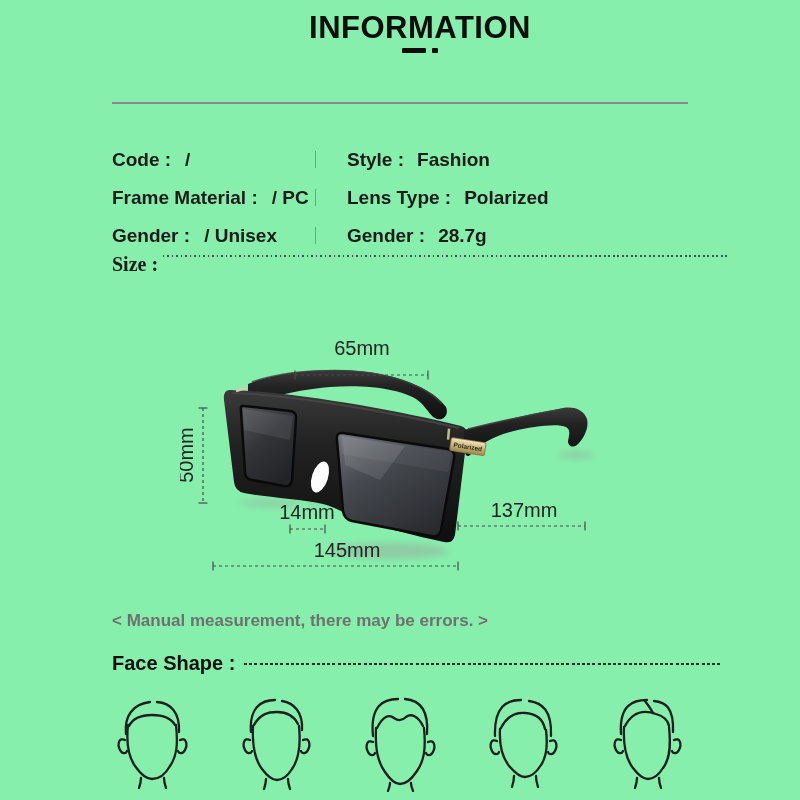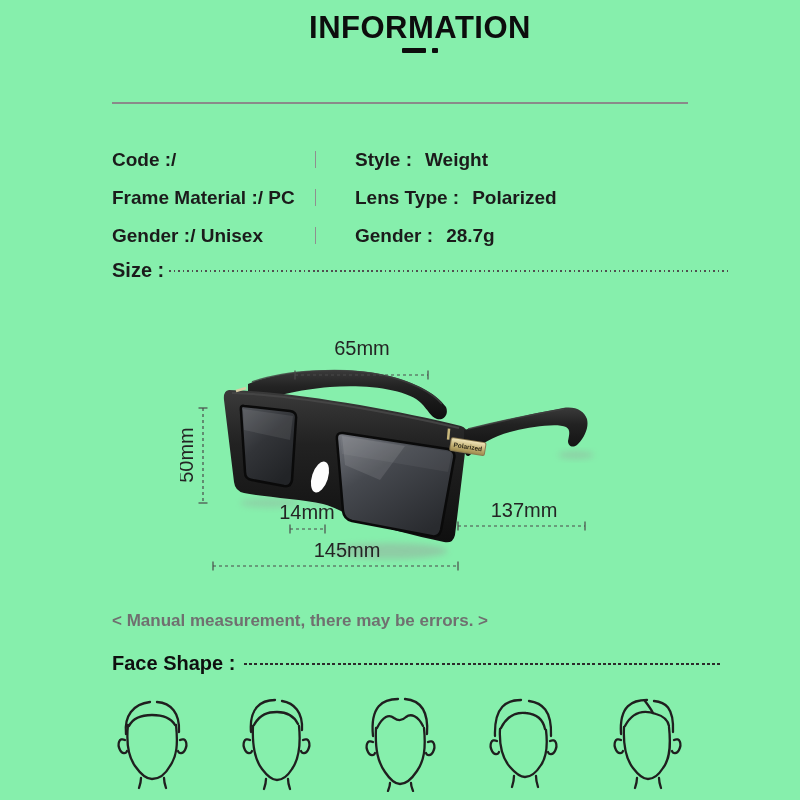--- a/index.html
+++ b/index.html
@@ -12,24 +12,24 @@
     position:absolute;top:10px;left:0;width:100%;text-align:center;
     font-size:31px;font-weight:800;letter-spacing:.5px;color:#0d0d0d;
   }
   .title-mark{position:absolute;top:48px;left:0;width:100%;display:flex;justify-content:center;align-items:center;gap:6px;}
   .title-mark .dash{width:24px;height:5px;background:#0d0d0d;border-radius:1px;}
   .title-mark .dot{width:6px;height:5px;background:#0d0d0d;border-radius:1px;}
   .top-divider{position:absolute;left:112px;width:576px;top:102px;height:2px;background:#8a8a8a;}
   
   .specs{position:absolute;left:112px;top:141px;width:576px;}
   .spec-row{position:relative;height:38px;display:flex;align-items:center;font-size:19px;font-weight:600;}
-  .spec-col1{width:203px;display:flex;align-items:baseline;}
-  .spec-col2{margin-left:40px;display:flex;gap:13px;align-items:baseline;}
+  .spec-col1{width:203px;display:flex;gap:14px;align-items:baseline;}
+  .spec-col2{margin-left:32px;display:flex;gap:13px;align-items:baseline;}
   .vdiv{position:absolute;left:203px;top:10px;width:1px;height:17px;background:#8f8f8f;}
-  .size-row{position:absolute;left:112px;right:112px;top:253px;height:34px;display:flex;align-items:center;gap:5px;}
+  .size-row{position:absolute;left:112px;right:112px;top:253px;height:34px;display:flex;gap:5px;font-family:Liberation Serif, serif;}
   .size-label{font-size:20px;font-weight:600;white-space:nowrap;}
   .dotline{flex:1;height:2px;margin-top:2px;
     background-image:repeating-linear-gradient(to right,#4f4f4f 0 1.5px,transparent 1.5px 4.5px);}
   
   .figure{position:absolute;left:180px;top:330px;width:430px;height:270px;}
   .figure svg text{font-family:"Liberation Sans",sans-serif;font-size:20px;fill:#242424;}
   .figure svg text.brand{font-size:6.5px;font-weight:bold;fill:#2f2a18;}
   
   .note{position:absolute;left:112px;top:611px;font-size:17px;color:#707070;font-weight:bold;}
   .face-row{position:absolute;left:112px;right:118px;top:648px;height:30px;display:flex;align-items:center;}
@@ -54,21 +54,21 @@
 
   <div class="specs">
     <div class="spec-row">
       <div class="spec-col1">
         <span>Code :</span>
         <span>/</span>
       </div>
       <div class="vdiv"></div>
       <div class="spec-col2">
         <span>Style :</span>
-        <span>Weight</span>
+        <span>Fashion</span>
       </div>
     </div>
     <div class="spec-row">
       <div class="spec-col1">
         <span>Frame Material :</span>
         <span>/ PC</span>
       </div>
       <div class="vdiv"></div>
       <div class="spec-col2">
         <span>Lens Type :</span>

